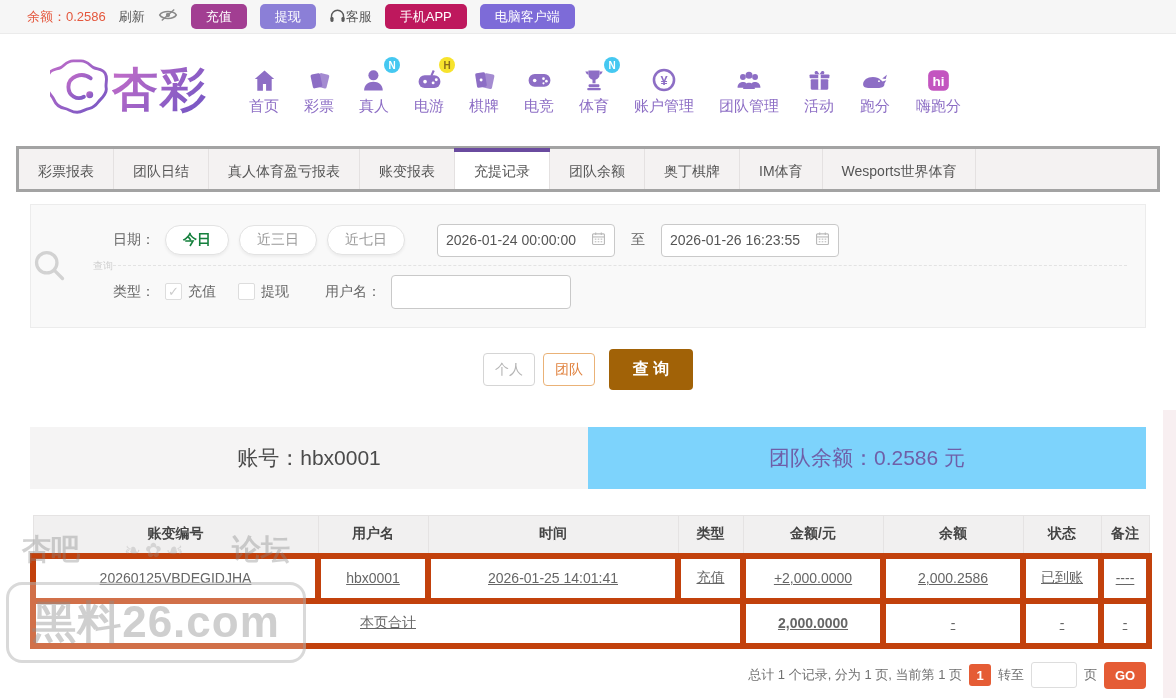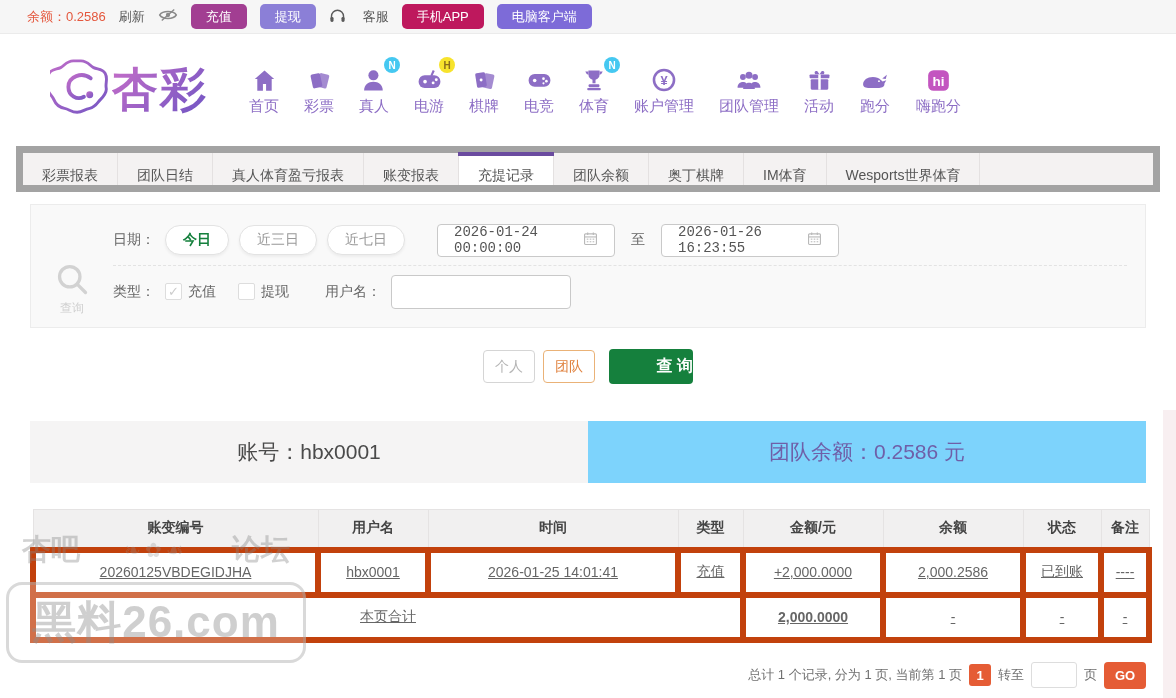--- a/index.html
+++ b/index.html
@@ -17,85 +17,85 @@
   .link-logout { text-decoration:underline; color:#555; cursor:pointer; }
   .balance-text { color:#e4573d; }
   .edit-chip { width:15px; height:15px; background:#4a4a4a; border-radius:3px; color:#fff;
     font-size:10px; display:inline-flex; align-items:center; justify-content:center; cursor:pointer; }
   .btn-top { height:25px; padding:0 15px; border-radius:5px; color:#fff; font-size:13px;
     display:inline-flex; align-items:center; border:none; cursor:pointer; }
   .btn-recharge { background:#a23e92; }
   .btn-withdraw { background:#8b7fd7; }
   .btn-app { background:#be185d; }
   .btn-pc { background:#7d6bd8; }
-  .svc { display:inline-flex; align-items:center; gap:17px; }
+  .svc { display:inline-flex; align-items:center; gap:0; }
   
   .header { height:112px; display:flex; align-items:center; padding:0 10px 0 50px; background:#fff; }
   .logo { display:flex; align-items:center; margin-right:16px; cursor:pointer; }
   .brand-text { font-size:46px; font-weight:bold;
     background:linear-gradient(135deg,#c06cc8 10%,#7557c4 90%);
     -webkit-background-clip:text; background-clip:text; color:transparent; letter-spacing:2px; }
   .nav { display:flex; align-items:flex-end; }
   .nav-item { display:flex; flex-direction:column; align-items:center; position:relative;
     color:#8d6ec5; font-size:15px; cursor:pointer; margin-left:25px; }
   .nav-item .ico { height:30px; display:flex; align-items:flex-end; }
   .nav-item .lbl { margin-top:3px; white-space:nowrap; }
   .nav-badge { position:absolute; top:-7px; right:-11px; width:16px; height:16px; border-radius:50%;
     font-size:10px; font-weight:bold; display:flex; align-items:center; justify-content:center; }
   .badge-n { background:#45c8f1; color:#fff; }
   .badge-h { background:#f7e32c; color:#8a6d1c; }
   
-  .tabbar { margin:0 16px; background:#f4f2f2; border:7px solid #a3a3a3; display:flex; height:46px; }
+  .tabbar { margin:0 16px; background:#f4f2f2; border:3px solid #a3a3a3; display:flex; height:46px; }
   .tab { padding:0 19px; line-height:44px; font-size:14px; color:#555;
     border-right:1px solid #e4e1e1; cursor:pointer; position:relative; white-space:nowrap; }
   .tab.active { background:#fff; }
   .tab.active::before { content:""; position:absolute; left:-1px; top:-1px; right:-1px; height:4px; background:#6a4b9f; }
   
   .filter { margin:12px 30px 0; background:#f9f9f9; border:1px solid #ececec; display:flex; padding:10px 0; }
-  .filter-left { width:82px; display:flex; flex-direction:column; align-items:center; justify-content:flex-end;
-    color:#cfcfcf; font-size:12px; cursor:pointer; }
+  .filter-left { width:82px; display:flex; flex-direction:row; align-items:center; justify-content:space-between;
+    color:#cfcfcf; font-size:10px; cursor:pointer; }
   .filter-rows { flex:1; padding-right:18px; }
   .frow { display:flex; align-items:center; height:51px; font-size:14px; color:#666; }
-  .frow1 { border-bottom:1px dashed #e3e3e3;font-family:Liberation Mono, monospace; }
+  .frow1 { border-bottom:1px dashed #e3e3e3; }
   .frow > * { margin-right:10px; }
   .pill { height:30px; padding:0 17px; border:1px solid #e3e3e3; border-radius:16px; background:#fff;
     display:inline-flex; align-items:center; font-size:14px; color:#999;
     box-shadow:0 2px 3px rgba(0,0,0,.05); cursor:pointer; }
   .pill.active { color:#15803d; font-weight:bold; }
   .dateinput { width:178px; height:33px; border:1px solid #c9c9c9; border-radius:4px; background:#fff;
-    display:inline-flex; align-items:center; justify-content:space-between; padding:0 16px;
+    display:inline-flex; align-items:center; justify-content:space-between; padding:0 8px;
     color:#555; font-size:14px; cursor:text; }
   .checkbox { width:17px; height:17px; border:1px solid #ddd; background:#fff; border-radius:2px;
     display:inline-flex; align-items:center; justify-content:center; color:#ccc; font-size:13px; cursor:pointer; }
   .cb-wrap { display:inline-flex; align-items:center; gap:6px; margin-right:22px; }
   .username-label { margin-left:14px; }
   .username-input { width:180px; height:34px; border:1px solid #c9c9c9; border-radius:4px; background:#fff;
     font-size:14px; padding:0 8px; color:#555; }
   
   .actions { display:flex; justify-content:center; align-items:center; margin-top:21px; }
   .actions > * { margin:0 4px; }
   .btn-ghost { min-width:52px; height:33px; border:1px solid #d5d5d5; border-radius:4px; background:#fff;
     color:#b5b5b5; font-size:14px; cursor:pointer; }
   .btn-team { border-color:#eab277; color:#e0823f; }
-  .btn-query { width:84px; height:35px; background:#15803d; border:none; border-radius:4px;
-    color:#fff; font-size:16px; font-weight:bold; cursor:pointer; margin-left:10px;text-align:right; }
+  .btn-query { width:84px; height:41px; background:#a16207; border:none; border-radius:4px;
+    color:#fff; font-size:16px; font-weight:bold; cursor:pointer; margin-left:10px; }
   
   .summary-bar { margin:37px 30px 0; height:62px; display:flex; }
   .sb-left { flex:1; background:#f5f4f4; display:flex; align-items:center; justify-content:center;
     font-size:21px; color:#4a4a4a; }
   .sb-right { flex:1; background:#7dd3fc; display:flex; align-items:center; justify-content:center;
     font-size:21px; color:#6f5fa8; }
   
   table.report { margin:26px 30px 0; width:1116px; border-collapse:collapse; table-layout:fixed; font-size:14px; }
   table.report th { background:#f1f0f0; border:1px solid #e5e3e3; height:40px; font-weight:bold; color:#444; }
   table.report td { border:6px solid #c2410c; height:45px; text-align:center; color:#666;text-decoration:underline; }
   .green { color:#72c04e; }
   .bold-amount { font-weight:bold; color:#555; }
   
-  .pagination { margin:19px 30px 0; display:flex; justify-content:flex-end; align-items:center; font-size:13px; color:#707070; }
+  .pagination { margin:13px 30px 0; display:flex; justify-content:flex-end; align-items:center; font-size:13px; color:#707070; }
   .pagination > * { margin-left:7px; }
   .page-current { width:22px; height:22px; background:#e55c35; color:#fff; border-radius:3px;
     display:flex; align-items:center; justify-content:center; font-weight:bold; cursor:pointer; }
   .goto-input { width:46px; height:26px; border:1px solid #ddd; border-radius:3px; background:#fff; padding:0 4px; }
   .btn-go { width:42px; height:27px; background:#e55c35; color:#fff; border:none; border-radius:4px;
     font-size:13px; font-weight:bold; cursor:pointer; }
   
   .watermark { position:absolute; left:6px; top:530px; width:300px; pointer-events:none; z-index:40; }
   .wm-line1 { display:flex; justify-content:space-between; align-items:center; padding:0 16px;
     font-size:29px; font-weight:bold; color:rgba(135,135,135,.38); }

